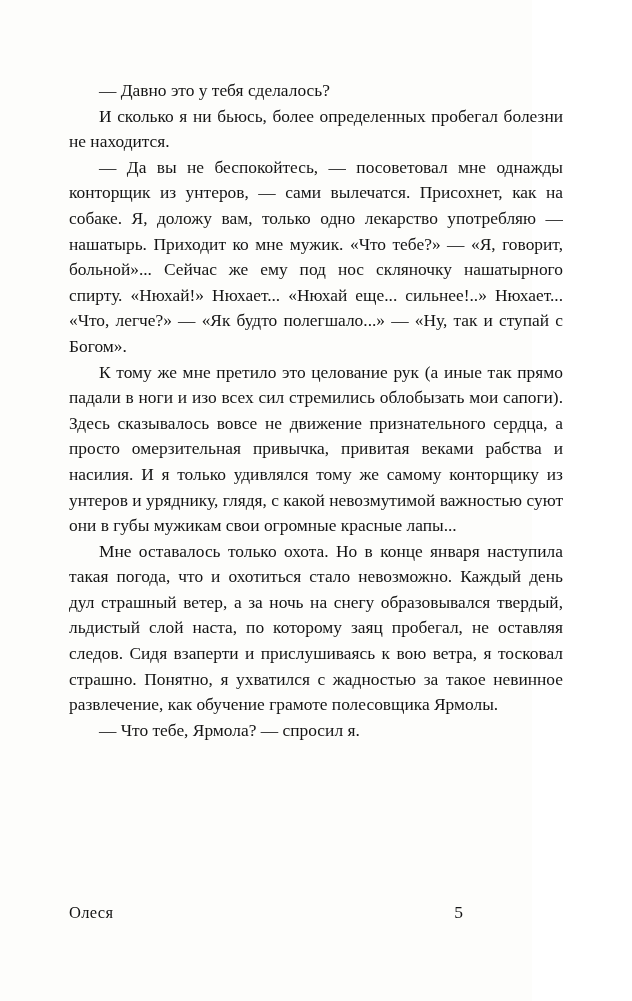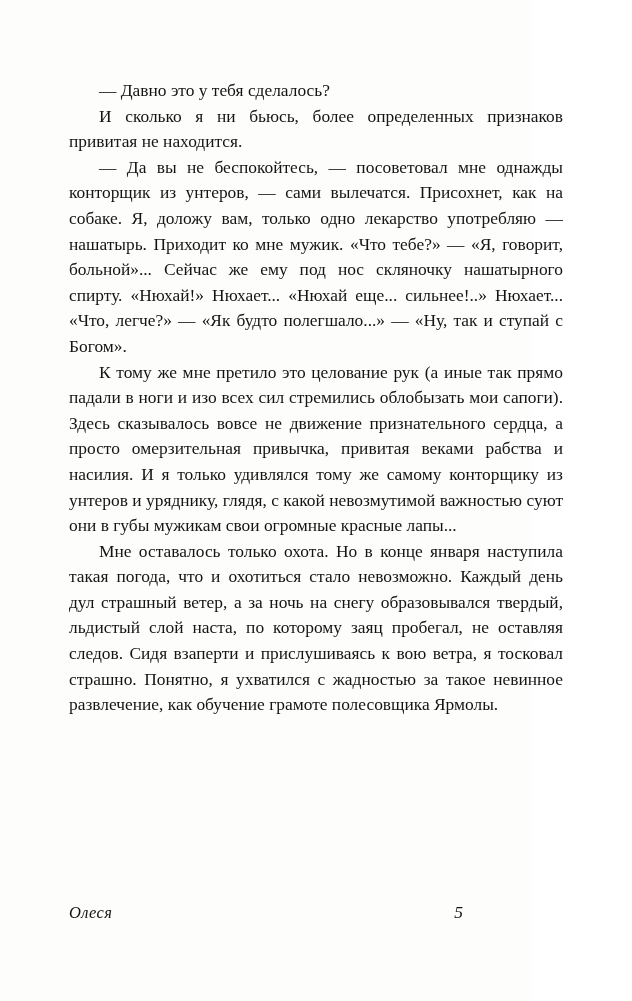--- a/index.html
+++ b/index.html
@@ -37,43 +37,43 @@
     color: #141414;
   }
   .footer {
     position: absolute;
     left: 69px;
     right: 69px;
     bottom: 78px;
     display: flex;
     align-items: flex-end;
     justify-content: space-between;
-    font-style: italic;
   }
   .footer-title {
     font-size: 16.5px;
     color: #141414;
     letter-spacing: 0.3px;
   }
   .footer-page {
     font-size: 17.5px;
     color: #141414;
   }
 </style>
 </head>
 <body>
 
 <div class="page">
 
   <div class="content">
     <p class="para">— Давно это у тебя сделалось?</p>
-    <p class="para">И сколько я ни бьюсь, более определенных признаков привитая не находится.</p>
+    <p class="para">И сколько я ни бьюсь, более определенных пробегал болезни не находится.</p>
     <p class="para">— Да вы не беспокойтесь, — посоветовал мне однажды конторщик из унтеров, — сами вылечатся. Присохнет, как на собаке. Я, доложу вам, только одно лекарство употребляю — нашатырь. Приходит ко мне мужик. «Что тебе?» — «Я, говорит, больной»... Сейчас же ему под нос скляночку нашатырного спирту. «Нюхай!» Нюхает... «Нюхай еще... сильнее!..» Нюхает... «Что, легче?» — «Як будто полегшало...» — «Ну, так и ступай с Богом».</p>
     <p class="para">К тому же мне претило это целование рук (а иные так прямо падали в ноги и изо всех сил стремились облобызать мои сапоги). Здесь сказывалось вовсе не движение признательного сердца, а просто омерзительная привычка, привитая веками рабства и насилия. И я только удивлялся тому же самому конторщику из унтеров и уряднику, глядя, с какой невозмутимой важностью суют они в губы мужикам свои огромные красные лапы...</p>
     <p class="para">Мне оставалось только охота. Но в конце января наступила такая погода, что и охотиться стало невозможно. Каждый день дул страшный ветер, а за ночь на снегу образовывался твердый, льдистый слой наста, по которому заяц пробегал, не оставляя следов. Сидя взаперти и прислушиваясь к вою ветра, я тосковал страшно. Понятно, я ухватился с жадностью за такое невинное развлечение, как обучение грамоте полесовщика Ярмолы.</p>
+    <p class="para">— Что тебе, Ярмола? — спросил я.</p>
   </div>
 
   <div class="footer">
     <div class="footer-title">Олеся</div>
     <div class="footer-page">5</div>
   </div>
 
 </div>
 
 </body></html>

